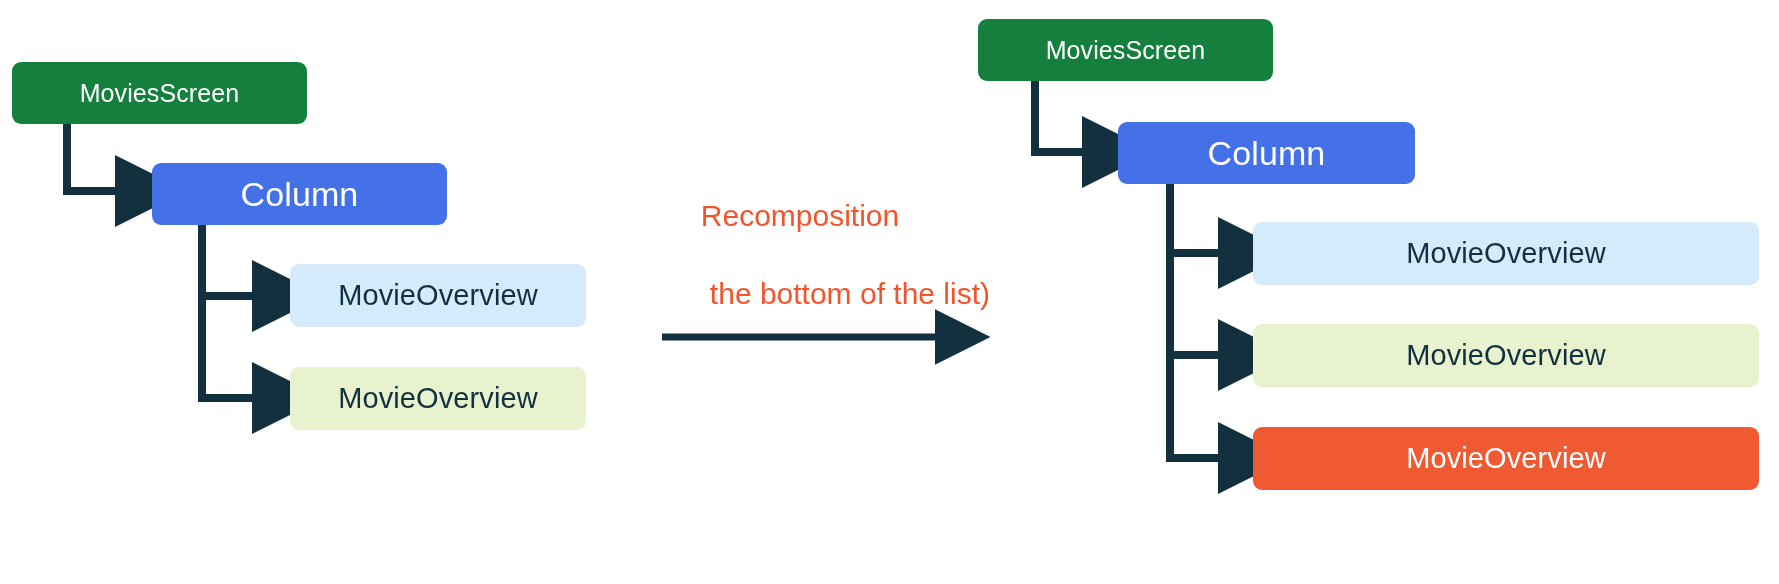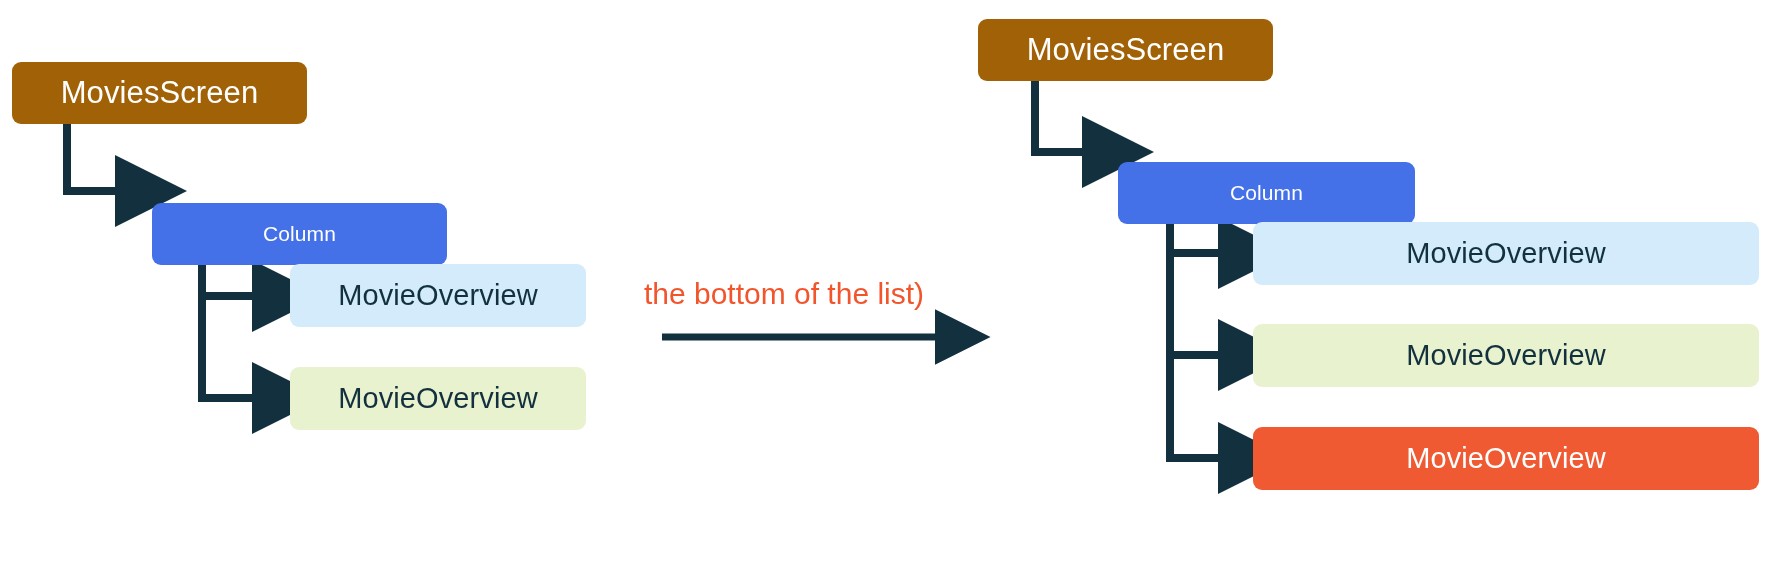--- a/index.html
+++ b/index.html
@@ -31,22 +31,22 @@
     align-items: center;
     justify-content: center;
     border-radius: 9px;
     box-sizing: border-box;
     font-family: "Liberation Sans", sans-serif;
     font-weight: 400;
     letter-spacing: 0.1px;
     white-space: nowrap;
     z-index: 2;
   }
-  .node-screen  { background: #a16207; color: #ffffff; font-size: 31px; text-align: right; }
-  .node-column  { background: #4470e8; color: #ffffff; font-size: 21px; margin-top: 40px; }
+  .node-screen  { background: #15803d; color: #ffffff; font-size: 25px; text-align: right; }
+  .node-column  { background: #4470e8; color: #ffffff; font-size: 34px; }
   .node-blue    { background: #d3ebfb; color: #12303d; font-size: 29px; }
   .node-olive   { background: #e9f2cf; color: #12303d; font-size: 29px; }
   .node-orange  { background: #f05a33; color: #ffffff; font-size: 29px; }
 
   .caption {
     position: absolute;
     text-align: center;
     color: #f2552c;
     font-family: "Liberation Sans", sans-serif;
     font-size: 30px;
@@ -97,21 +97,22 @@
   </svg>
 
   <div class="node node-screen" style="left:12px; top:62px; width:295px; height:62px;">MoviesScreen</div>
 
   <div class="node node-column" style="left:152px; top:163px; width:295px; height:62px;">Column</div>
 
   <div class="node node-blue" style="left:290px; top:264px; width:296px; height:63px;">MovieOverview</div>
 
   <div class="node node-olive" style="left:290px; top:367px; width:296px; height:63px;">MovieOverview</div>
 
-  <div class="caption" style="left:614px; top:274px; width:340px;">the bottom of the list)</div>
+  <div class="caption" style="left:630px; top:196px; width:340px;">Recomposition</div>
+  <div class="caption" style="left:650px; top:274px; width:340px;text-align:right;">the bottom of the list)</div>
 
   <div class="node node-screen" style="left:978px; top:19px; width:295px; height:62px;">MoviesScreen</div>
 
   <div class="node node-column" style="left:1118px; top:122px; width:297px; height:62px;">Column</div>
 
   <div class="node node-blue" style="left:1253px; top:222px; width:506px; height:63px;">MovieOverview</div>
 
   <div class="node node-olive" style="left:1253px; top:324px; width:506px; height:63px;">MovieOverview</div>
 
   <div class="node node-orange" style="left:1253px; top:427px; width:506px; height:63px;">MovieOverview</div>

